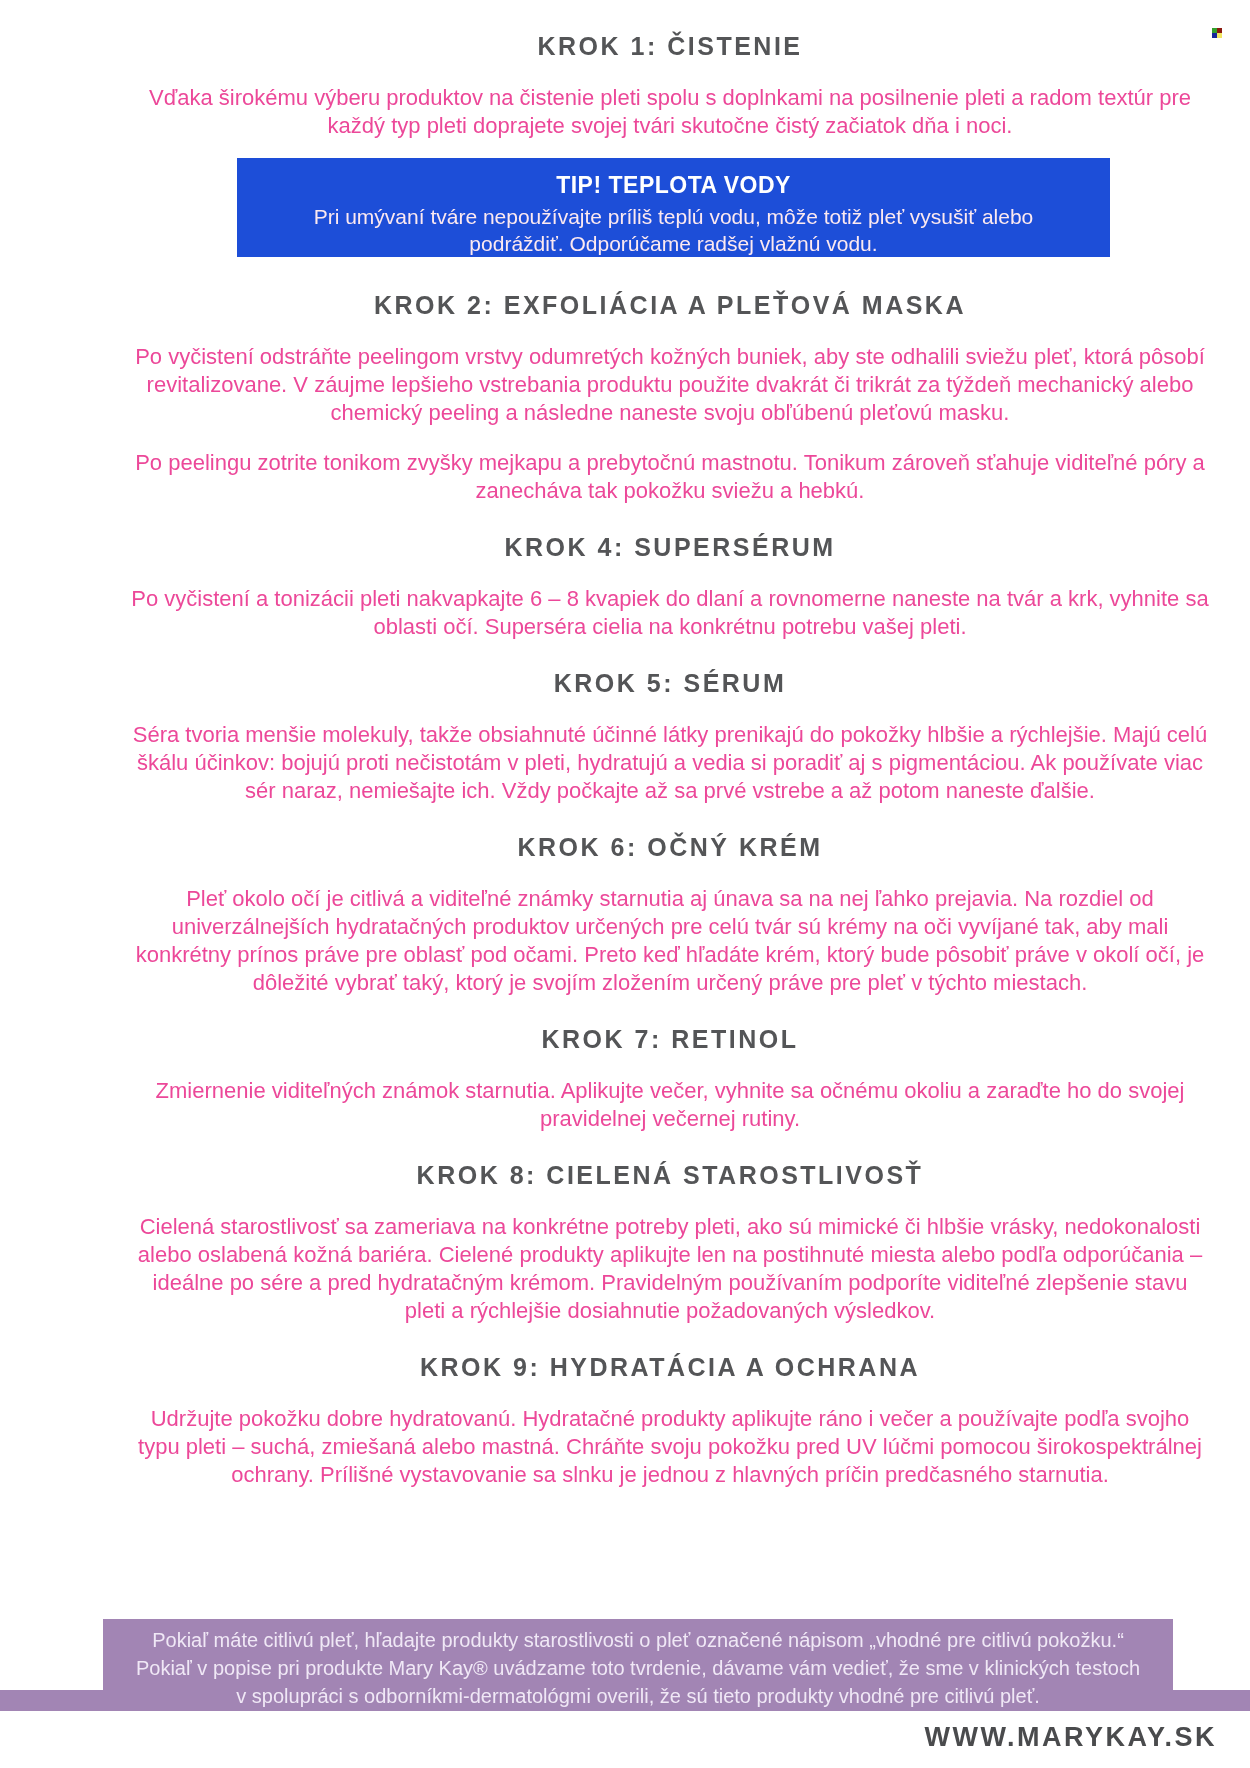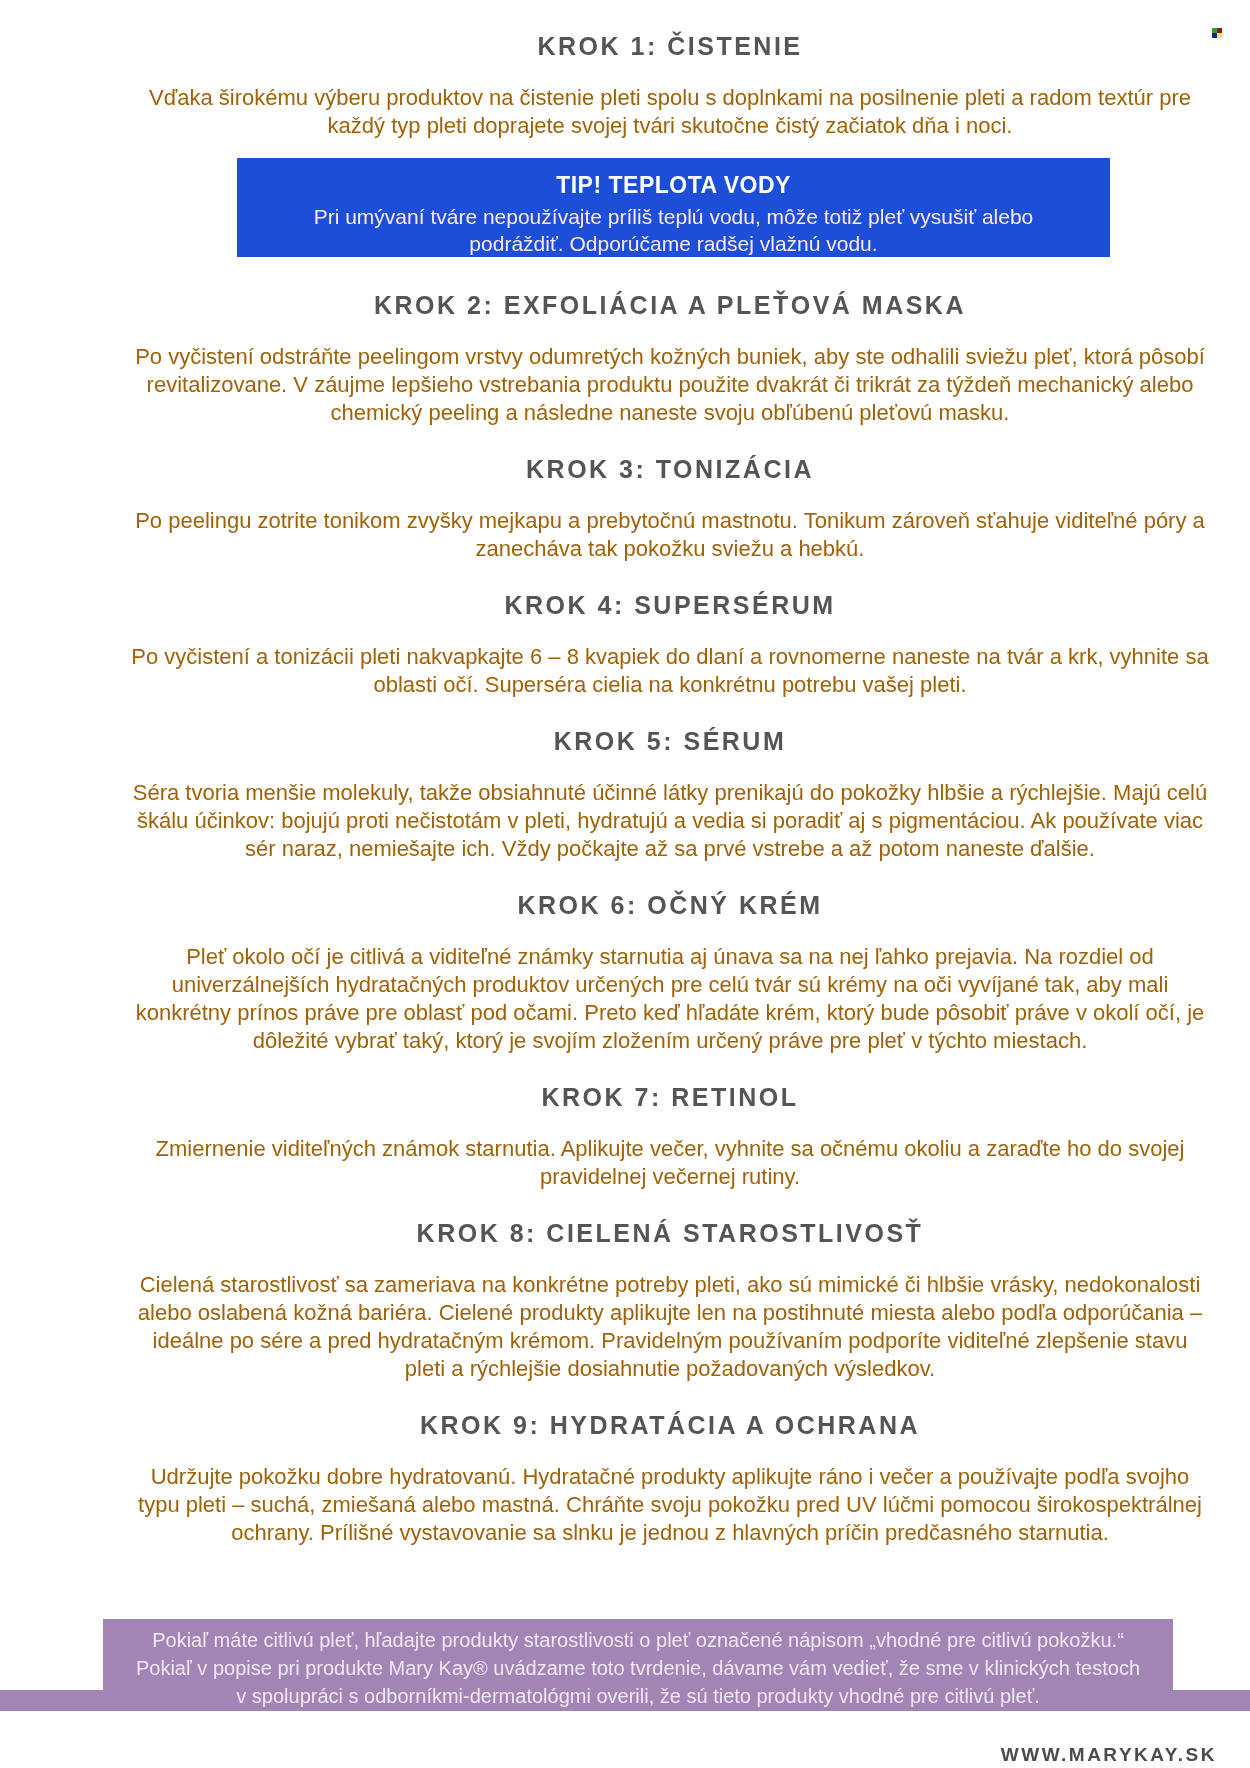--- a/index.html
+++ b/index.html
@@ -21,21 +21,21 @@
     font-size: 25px;
     font-weight: 700;
     letter-spacing: 2.5px;
     line-height: 32px;
     text-transform: uppercase;
   }
   .para {
     width: 1080px;
     margin: 0 auto;
     text-align: center;
-    color: #a16207;
+    color: #ec4899;
     font-size: 22px;
     line-height: 28px;
   }
   .mt-first { margin-top: 30px; }
   .mt-after-heading { margin-top: 22px; }
   .mt-before-heading { margin-top: 26px; }
   .tip-box {
     width: 873px;
     height: 86px;
     margin: 18px 0 0 200px;
@@ -80,25 +80,24 @@
     padding-top: 7px;
     color: #f0e8f6;
     font-size: 20px;
     line-height: 28px;
   }
   .footer-site {
     position: absolute;
     right: 70px;
     top: 1722px;
     color: #4a4b4d;
-    font-size: 19px;
+    font-size: 27px;
     font-weight: 700;
     letter-spacing: 2.5px;
     text-decoration: none;
-    margin-top: 22px;
   }
   .icon-grid {
     position: absolute;
     left: 1212px;
     top: 28px;
     width: 10px;
     height: 10px;
     display: grid;
     grid-template-columns: 5px 5px;
     grid-template-rows: 5px 5px;
@@ -125,21 +124,20 @@
   <div class="para centered mt-after-heading">Vďaka širokému výberu produktov na čistenie pleti spolu s doplnkami na posilnenie pleti a radom textúr pre každý typ pleti doprajete svojej tvári skutočne čistý začiatok dňa i noci.</div>
 
   <div class="tip-box">
     <div class="tip-title">TIP! TEPLOTA VODY</div>
     <div class="tip-body">Pri umývaní tváre nepoužívajte príliš teplú vodu, môže totiž pleť vysušiť alebo podráždiť. Odporúčame radšej vlažnú vodu.</div>
   </div>
 
   <div class="krok-heading centered" style="margin-top:32px">KROK 2: EXFOLIÁCIA A PLEŤOVÁ MASKA</div>
   <div class="para centered mt-after-heading">Po vyčistení odstráňte peelingom vrstvy odumretých kožných buniek, aby ste odhalili sviežu pleť, ktorá pôsobí revitalizovane. V záujme lepšieho vstrebania produktu použite dvakrát či trikrát za týždeň mechanický alebo chemický peeling a následne naneste svoju obľúbenú pleťovú masku.</div>
 
-  <div class="krok-heading centered mt-before-heading">KROK 3: TONIZÁCIA</div>
   <div class="para centered mt-after-heading">Po peelingu zotrite tonikom zvyšky mejkapu a prebytočnú mastnotu. Tonikum zároveň sťahuje viditeľné póry a zanecháva tak pokožku sviežu a hebkú.</div>
 
   <div class="krok-heading centered mt-before-heading">KROK 4: SUPERSÉRUM</div>
   <div class="para centered mt-after-heading">Po vyčistení a tonizácii pleti nakvapkajte 6 – 8 kvapiek do dlaní a rovnomerne naneste na tvár a krk, vyhnite sa oblasti očí. Superséra cielia na konkrétnu potrebu vašej pleti.</div>
 
   <div class="krok-heading centered mt-before-heading">KROK 5: SÉRUM</div>
   <div class="para centered mt-after-heading">Séra tvoria menšie molekuly, takže obsiahnuté účinné látky prenikajú do pokožky hlbšie a rýchlejšie. Majú celú škálu účinkov: bojujú proti nečistotám v pleti, hydratujú a vedia si poradiť aj s pigmentáciou. Ak používate viac sér naraz, nemiešajte ich. Vždy počkajte až sa prvé vstrebe a až potom naneste ďalšie.</div>
 
   <div class="krok-heading centered mt-before-heading">KROK 6: OČNÝ KRÉM</div>
   <div class="para centered mt-after-heading">Pleť okolo očí je citlivá a viditeľné známky starnutia aj únava sa na nej ľahko prejavia. Na rozdiel od univerzálnejších hydratačných produktov určených pre celú tvár sú krémy na oči vyvíjané tak, aby mali konkrétny prínos práve pre oblasť pod očami. Preto keď hľadáte krém, ktorý bude pôsobiť práve v okolí očí, je dôležité vybrať taký, ktorý je svojím zložením určený práve pre pleť v týchto miestach.</div>

